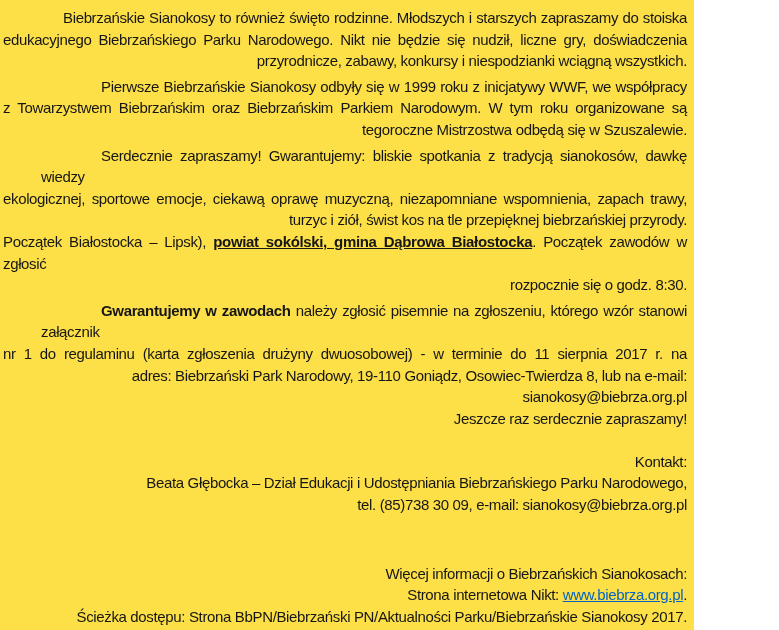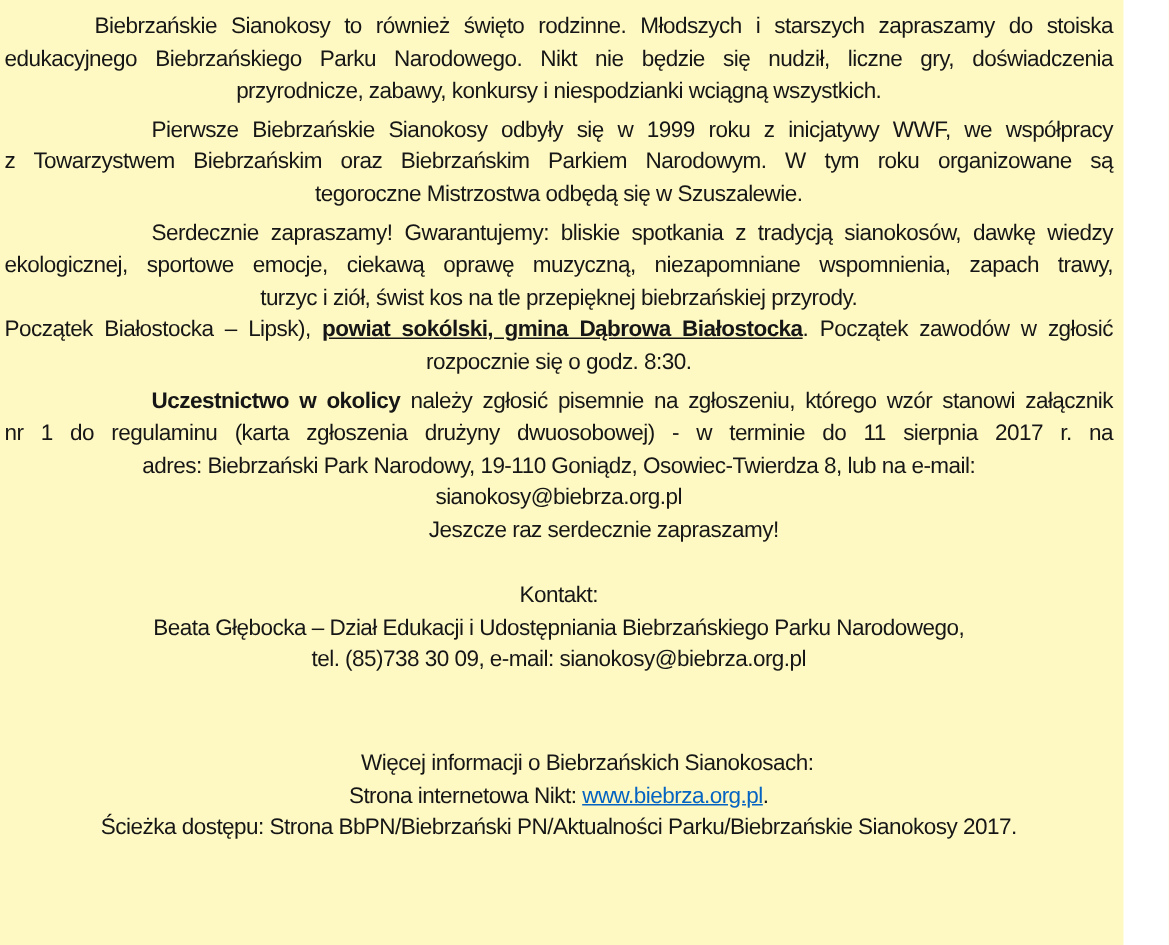--- a/index.html
+++ b/index.html
@@ -2,36 +2,36 @@
 <html><head>
 <meta charset="utf-8">
 <style>
   html, body {
     margin: 0;
     padding: 0;
     background: #ffffff;
   }
   .page {
     position: relative;
-    width: 749px;
+    width: 694px;
     height: 630px;
-    background: #fef9c3;
+    background: #fde047;
     overflow: hidden;
     font-family: "Liberation Sans", sans-serif;
     font-size: 15px;
     letter-spacing: -0.35px;
     color: #161616;
   }
   .doc {
     padding: 7px 7px 0 3px; 
   }
   .line {
     min-height: 21.6px;
     line-height: 21.6px;
-    text-align: center;
+    text-align: right;
   }
   .line.j {
     text-align: justify;
     text-align-last: justify;
   }
   .line.ind {
     text-indent: 60px;
   }
   .line.gap {
     margin-top: 4px;
@@ -58,21 +58,21 @@
       <div class="line j"><span class="run normal">edukacyjnego Biebrzańskiego Parku Narodowego. Nikt nie będzie się nudził, liczne gry, doświadczenia</span></div>
       <div class="line"><span class="run normal">przyrodnicze, zabawy, konkursy i niespodzianki wciągną wszystkich.</span></div>
       <div class="line j ind gap"><span class="run normal">Pierwsze Biebrzańskie Sianokosy odbyły się w 1999 roku z inicjatywy WWF, we współpracy</span></div>
       <div class="line j"><span class="run normal">z Towarzystwem Biebrzańskim oraz Biebrzańskim Parkiem Narodowym. W tym roku organizowane są</span></div>
       <div class="line"><span class="run normal">tegoroczne Mistrzostwa odbędą się w Szuszalewie.</span></div>
       <div class="line j ind gap"><span class="run normal">Serdecznie zapraszamy! Gwarantujemy: bliskie spotkania z tradycją sianokosów, dawkę wiedzy</span></div>
       <div class="line j"><span class="run normal">ekologicznej, sportowe emocje, ciekawą oprawę muzyczną, niezapomniane wspomnienia, zapach trawy,</span></div>
       <div class="line"><span class="run normal">turzyc i ziół, świst kos na tle przepięknej biebrzańskiej przyrody.</span></div>
       <div class="line j"><span class="run normal">Początek Białostocka – Lipsk), </span><span class="run boldunderline">powiat sokólski, gmina Dąbrowa Białostocka</span><span class="run normal">. Początek zawodów w zgłosić</span></div>
       <div class="line"><span class="run normal">rozpocznie się o godz. 8:30.</span></div>
-      <div class="line j ind gap"><span class="run bold">Uczestnictwo w okolicy</span><span class="run normal"> należy zgłosić pisemnie na zgłoszeniu, którego wzór stanowi załącznik</span></div>
+      <div class="line j ind gap"><span class="run bold">Gwarantujemy w zawodach</span><span class="run normal"> należy zgłosić pisemnie na zgłoszeniu, którego wzór stanowi załącznik</span></div>
       <div class="line j"><span class="run normal">nr 1 do regulaminu (karta zgłoszenia drużyny dwuosobowej) - w terminie do 11 sierpnia 2017 r. na</span></div>
       <div class="line"><span class="run normal">adres: Biebrzański Park Narodowy, 19-110 Goniądz, Osowiec-Twierdza 8, lub na e-mail:</span></div>
       <div class="line"><span class="run normal">sianokosy@biebrza.org.pl</span></div>
       <div class="line ind"><span class="run normal">Jeszcze raz serdecznie zapraszamy!</span></div>
       <div class="line blank"></div>
       <div class="line"><span class="run normal">Kontakt:</span></div>
       <div class="line"><span class="run normal">Beata Głębocka – Dział Edukacji i Udostępniania Biebrzańskiego Parku Narodowego,</span></div>
       <div class="line"><span class="run normal">tel. (85)738 30 09, e-mail: sianokosy@biebrza.org.pl</span></div>
       <div class="line blank"></div>
       <div class="line blank"></div>

